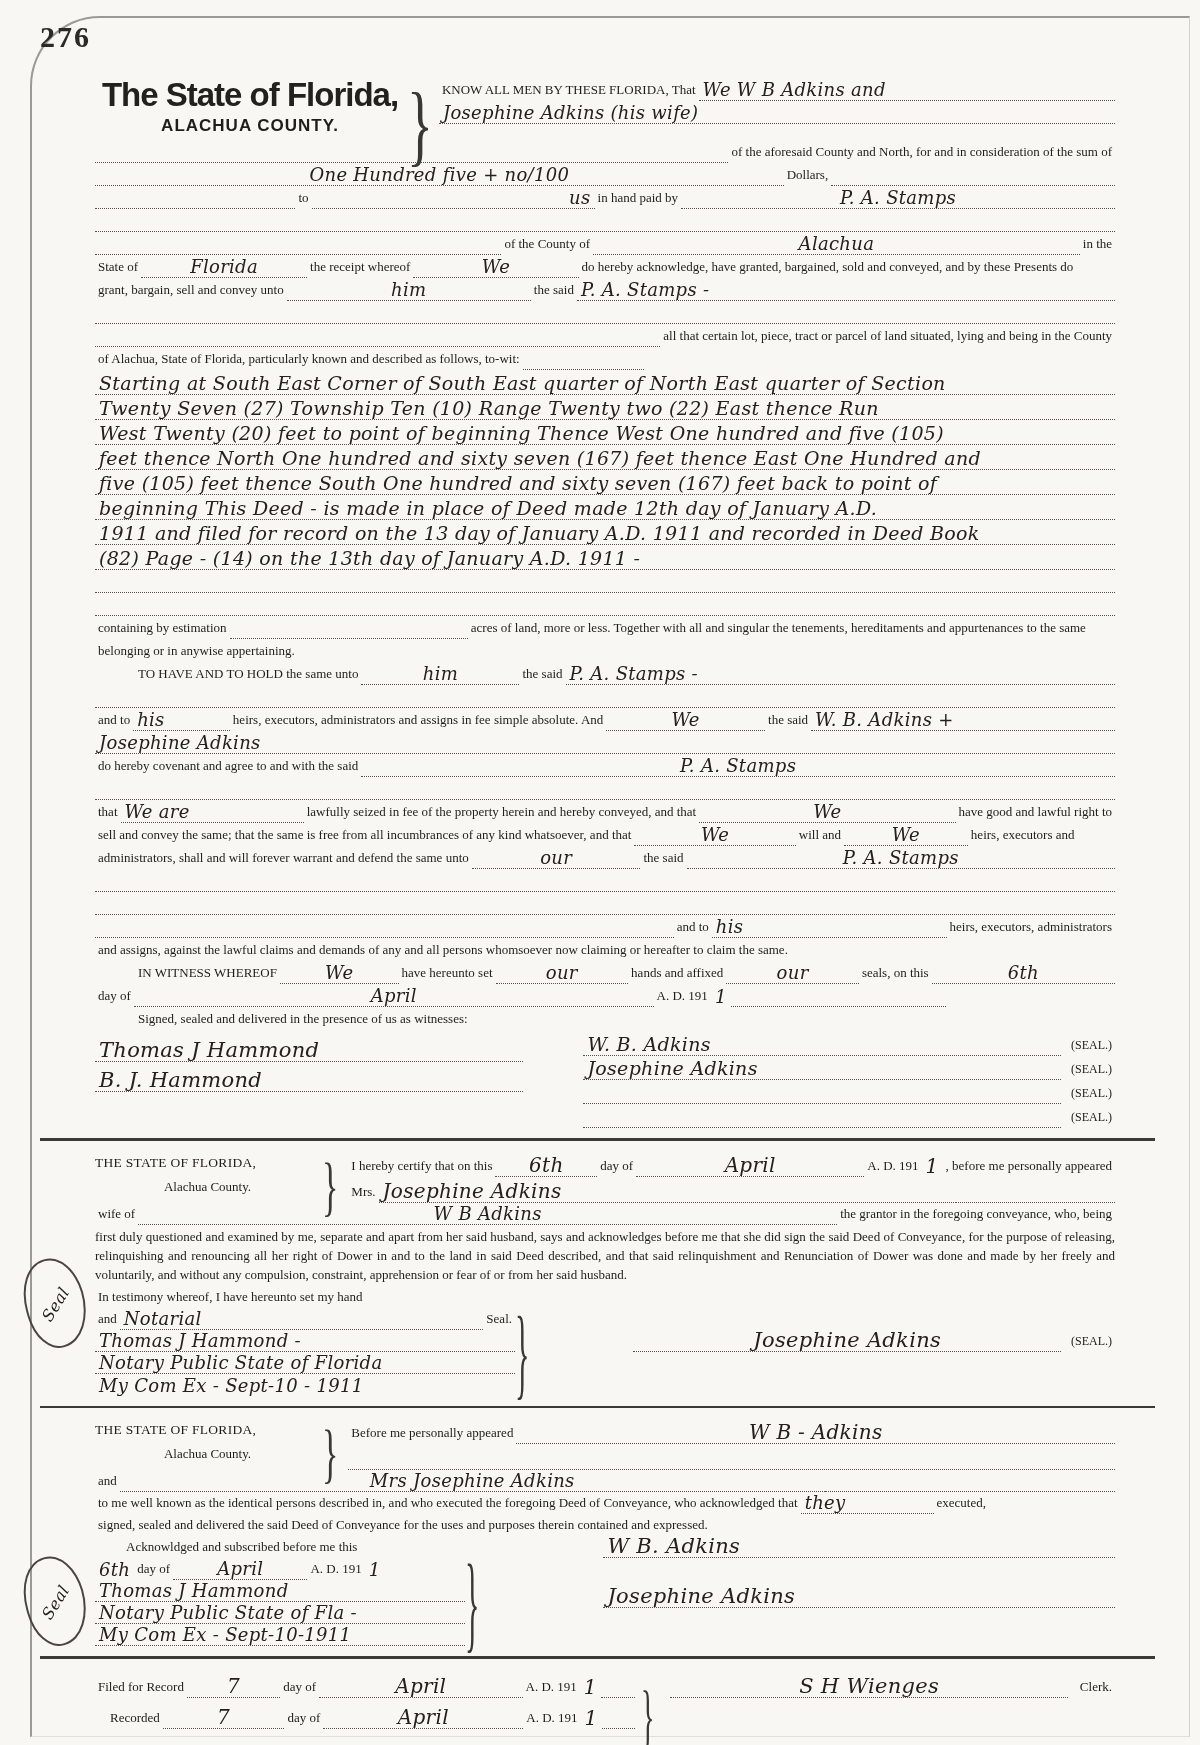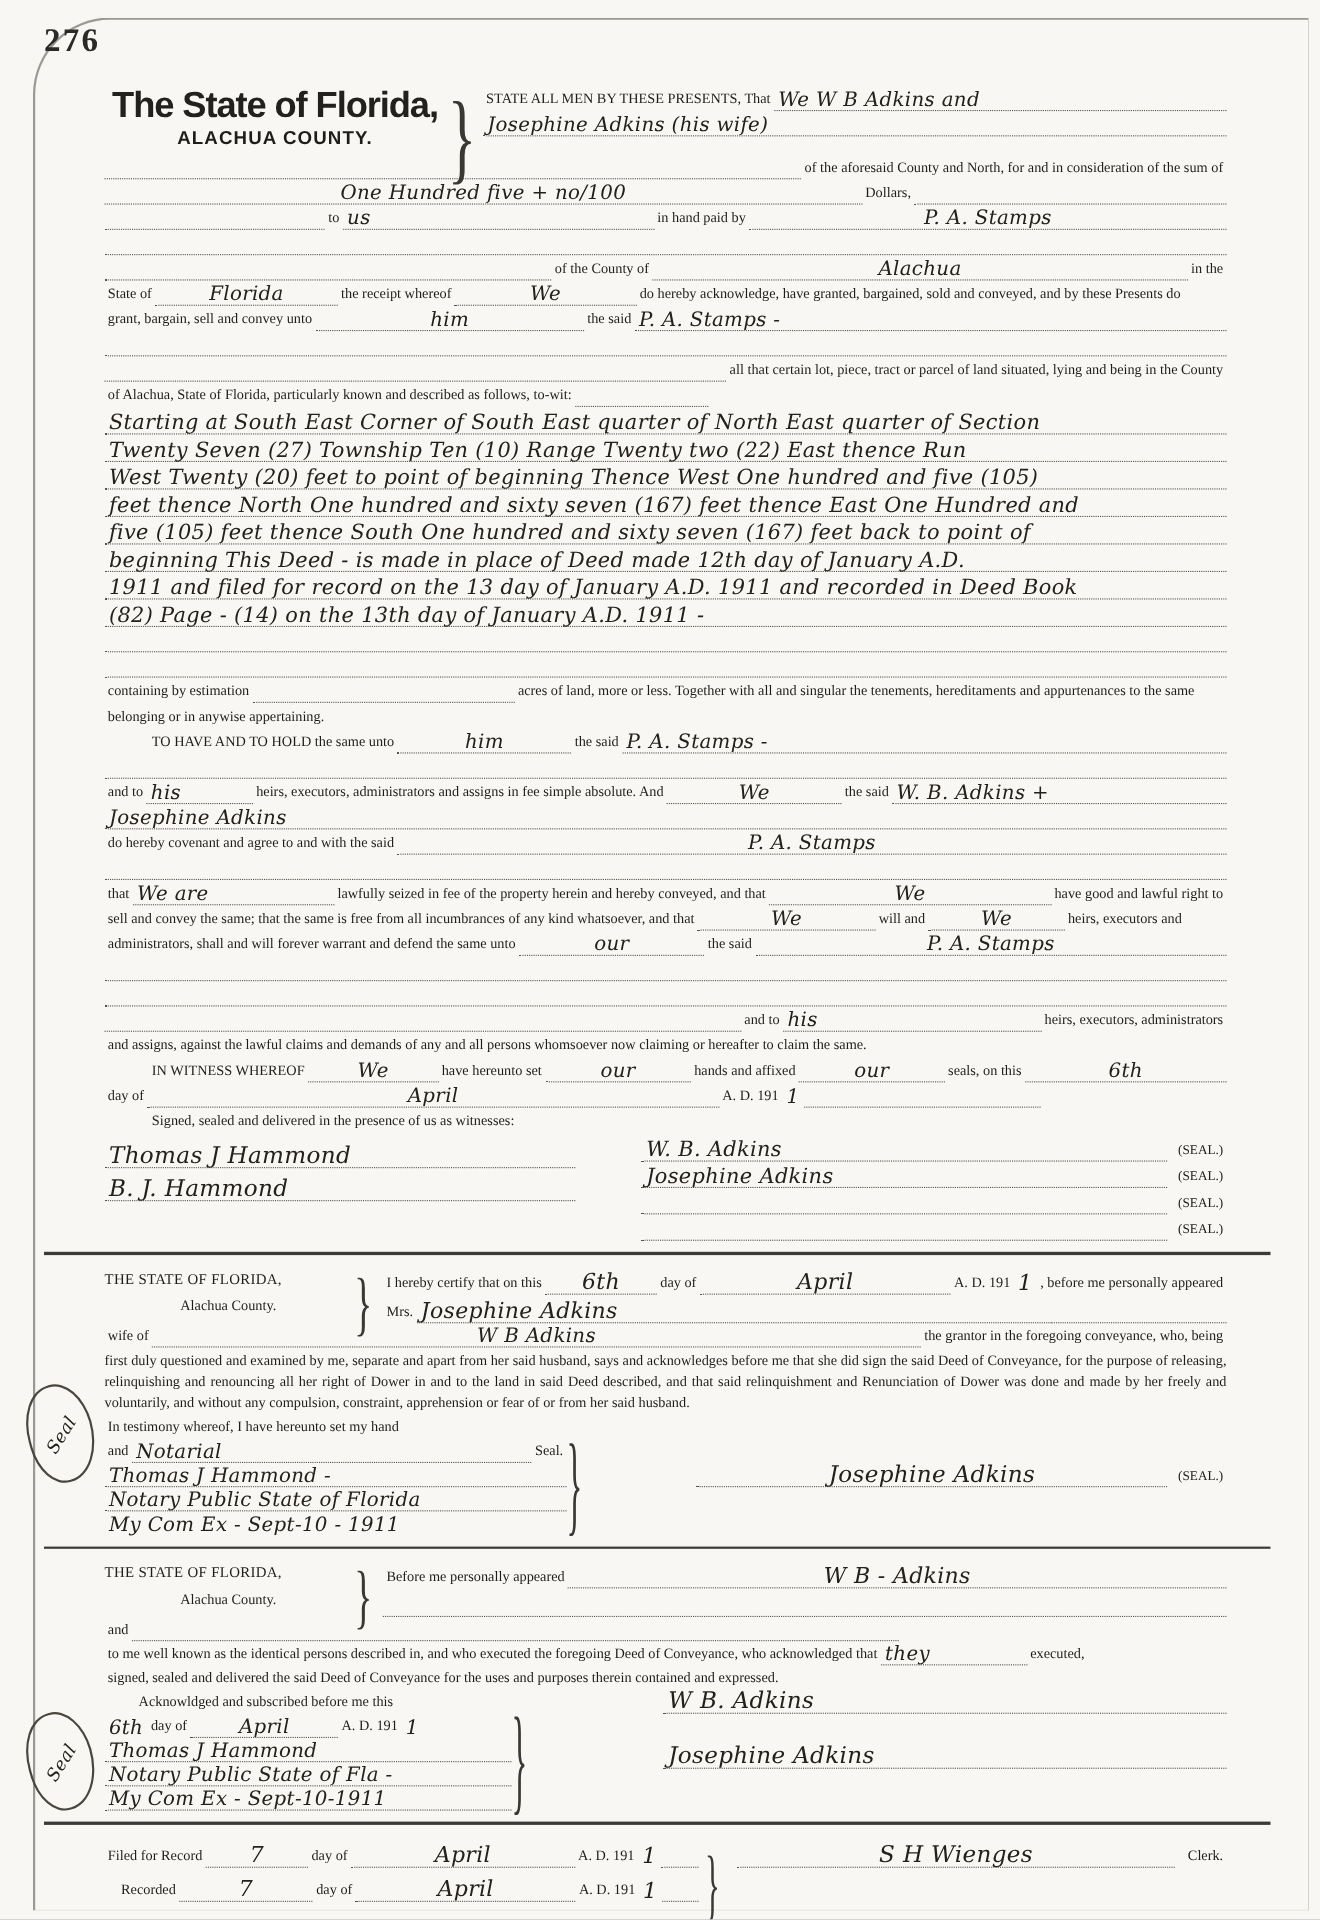--- a/index.html
+++ b/index.html
@@ -104,21 +104,21 @@
   <div class="page-number">276</div>
 
   <div class="header">
     <div class="h-titleblock">
       <div class="h-title">The State of Florida,</div>
       <div class="h-county">ALACHUA COUNTY.</div>
     </div>
     <div class="h-brace">}</div>
     <div class="h-right">
         <div class="line">
-          <span class="pr">STATE ALL MEN BY THESE PRESENTS, That</span>
+          <span class="pr">KNOW ALL MEN BY THESE FLORIDA, That</span>
           <span class="hwseg dotted" style="flex-grow: 1; text-align: left;"><span class="hw">We W B Adkins and</span></span>
         </div>
         <div class="line">
           <span class="hwseg dotted" style="flex-grow: 1; text-align: left;"><span class="hw">Josephine Adkins (his wife)</span></span>
         </div>
       </div>
   </div>
 
   <div>
       <div class="line">
@@ -126,21 +126,21 @@
         <span class="pr">of the aforesaid County and North, for and in consideration of the sum of</span>
       </div>
       <div class="line">
         <span class="hwseg dotted" style="flex-grow: 1.5; text-align: center;"><span class="hw">One Hundred five + no/100</span></span>
         <span class="pr">Dollars,</span>
         <span class="fill" style="flex-grow: 1;">&nbsp;</span>
       </div>
       <div class="line">
         <span class="fill" style="flex-grow: 0.7;">&nbsp;</span>
         <span class="pr">to</span>
-        <span class="hwseg dotted" style="flex-grow: 0.9; text-align: left;"><span class="hw">us</span></span>
+        <span class="hwseg dotted" style="flex-grow: 0.9; text-align: right;"><span class="hw">us</span></span>
         <span class="pr">in hand paid by</span>
         <span class="hwseg dotted" style="flex-grow: 1.1; text-align: center;"><span class="hw">P. A. Stamps</span></span>
       </div>
       <div class="line">
         <span class="fill" style="flex-grow: 1;">&nbsp;</span>
       </div>
       <div class="line">
         <span class="fill" style="flex-grow: 1.6;">&nbsp;</span>
         <span class="pr">of the County of</span>
         <span class="hwseg dotted" style="flex-grow: 1.6; text-align: center;"><span class="hw">Alachua</span></span>
@@ -401,20 +401,21 @@
             <span class="hwseg dotted" style="flex-grow: 1; text-align: center;"><span class="hw">W B - Adkins</span></span>
           </div>
           <div class="line">
             <span class="fill" style="flex-grow: 1;">&nbsp;</span>
           </div>
         </div>
     </div>
     <div>
         <div class="line">
           <span class="pr">and</span>
+          <span class="hwseg dotted" style="flex-grow: 1.2; text-align: center;"><span class="hw">Mrs Josephine Adkins</span></span>
           <span class="fill" style="flex-grow: 0.7;">&nbsp;</span>
         </div>
         <div class="line">
           <span class="pr">to me well known as the identical persons described in, and who executed the foregoing Deed of Conveyance, who acknowledged that</span>
           <span class="hwseg dotted" style="flex-grow: 0.4; text-align: left;"><span class="hw">they</span></span>
           <span class="pr">executed,</span>
         </div>
         <div class="line">
           <span class="pr">signed, sealed and delivered the said Deed of Conveyance for the uses and purposes therein contained and expressed.</span>
         </div>

